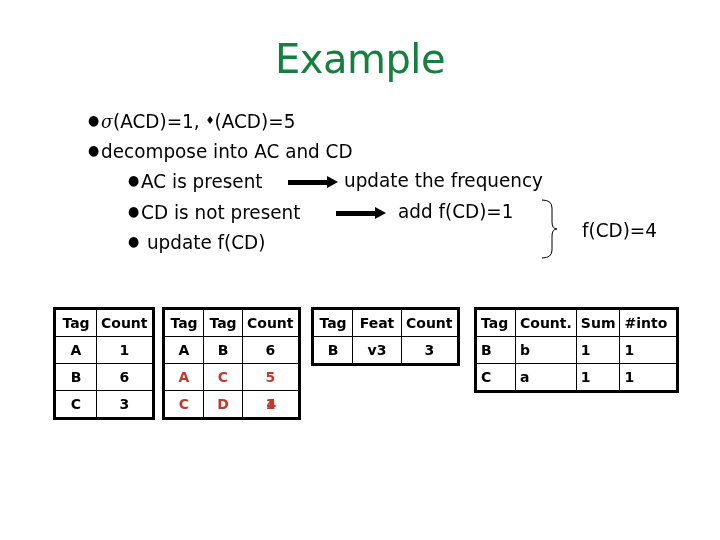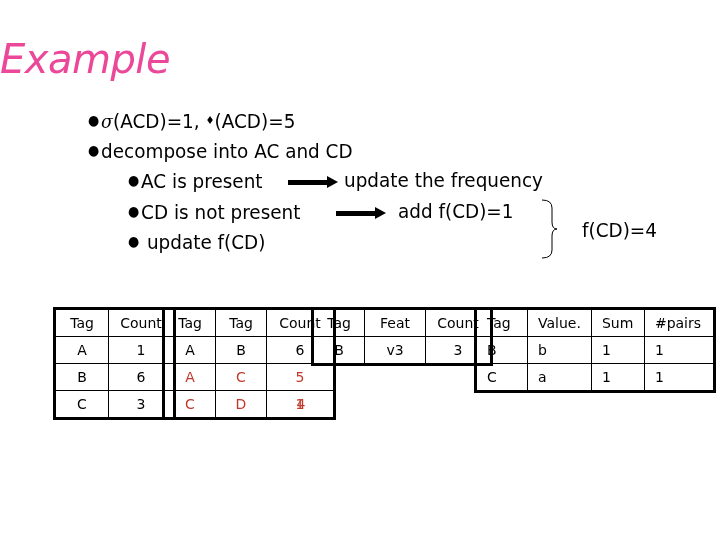--- a/index.html
+++ b/index.html
@@ -1,22 +1,22 @@
 <!DOCTYPE html>
 <html><head>
   <meta charset="utf-8">
   <style>
     html, body { margin: 0; padding: 0; }
     body {
       width: 720px; height: 540px; background: #ffffff; position: relative; overflow: hidden;
       font-family: "DejaVu Sans", sans-serif; color: #000;
     }
     .title {
-      position: absolute; left: 0; width: 720px; top: 36px; 
-      font-family: "DejaVu Sans", sans-serif; font-size: 40px; color: #ec4899; letter-spacing: -0.5px; font-style: italic;
+      position: absolute; left: 0; width: 720px; top: 36px; text-align: center;
+      font-family: "DejaVu Sans", sans-serif; font-size: 40px; color: #15803d; letter-spacing: -0.5px;
     }
     .line {
       position: absolute; font-size: 20px; white-space: nowrap; line-height: 24px;
       transform: scaleX(0.92); transform-origin: left center;
     }
     .bullet { display: inline-block; font-size: 14px; vertical-align: 3px; margin-right: 2px; }
     .sym { font-family: "DejaVu Serif", serif; font-style: italic; font-size: 19px; }
     .diam { font-size: 11px; vertical-align: 4px; }
     .arrow {
       position: absolute; height: 5px; background: #000;
@@ -24,22 +24,22 @@
     .arrow::after {
       content: ""; position: absolute; right: -10px; top: -4px;
       border-left: 11px solid #000; border-top: 6.5px solid transparent; border-bottom: 6.5px solid transparent;
     }
     .brace { position: absolute; }
     table.t {
       position: absolute; border-collapse: collapse; border: 3px solid #000;
       font-family: "DejaVu Sans", sans-serif; font-size: 14px;
     }
     table.t td {
-      border: 1.5px solid #000; height: 26px; padding: 0 10px; text-align: center;
-      white-space: nowrap; transform: none;
+      border: 1.5px solid #000; height: 26px; padding: 0 4px; text-align: center;
+      white-space: nowrap; transform: none; font-weight: bold;
     }
     table.t td.l { text-align: left; }
     .red { color: #c0392b; }
     .overlap { position: relative; display: inline-block; }
     .overlap span.o2 { position: absolute; left: 1px; top: 0; }
   </style>
 </head>
 <body>
 
 <div class="title">Example</div>
@@ -133,23 +133,23 @@
     <td>v3</td>
     <td>3</td>
   </tr>
 </tbody>
   </table>
 
 <table class="t" style="left:474px; top:307px;">
   <tbody>
       <tr>
     <td class="l" style="width:30px">Tag</td>
-    <td class="l" style="width:40px">Value.</td>
+    <td class="l" style="width:40px">Count.</td>
     <td class="l" style="width:32px">Sum</td>
-    <td class="l" style="width:48px">#pairs</td>
+    <td class="l" style="width:48px">#into</td>
   </tr>
   <tr>
     <td class="l">B</td>
     <td class="l">b</td>
     <td class="l">1</td>
     <td class="l">1</td>
   </tr>
   <tr>
     <td class="l">C</td>
     <td class="l">a</td>

